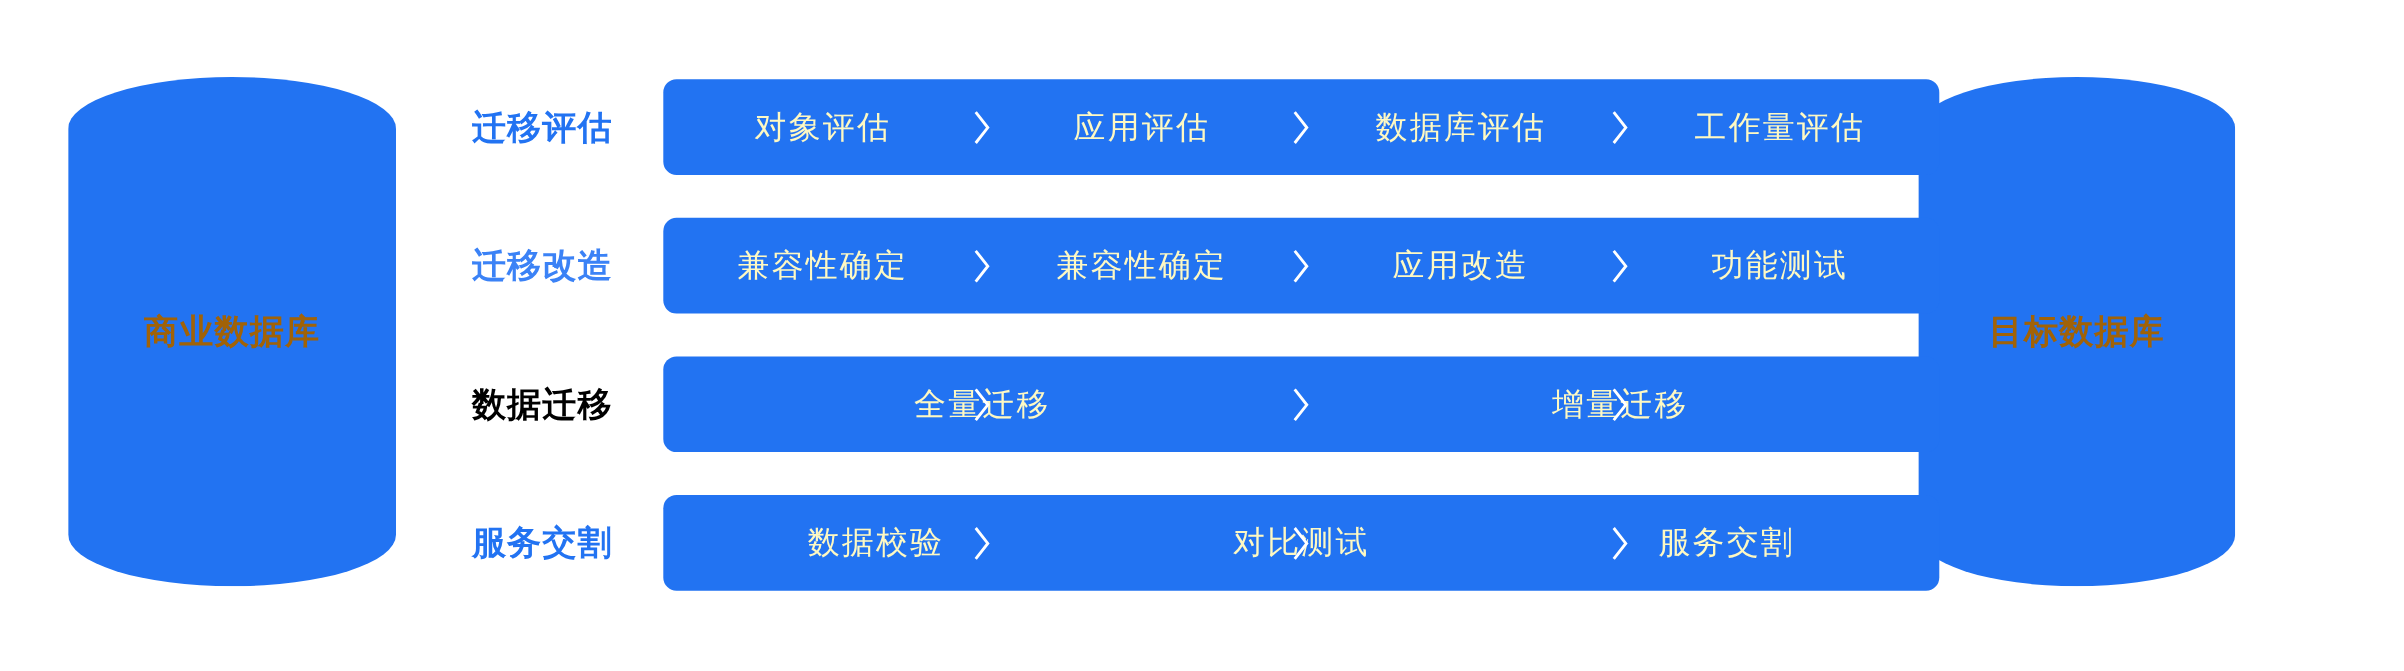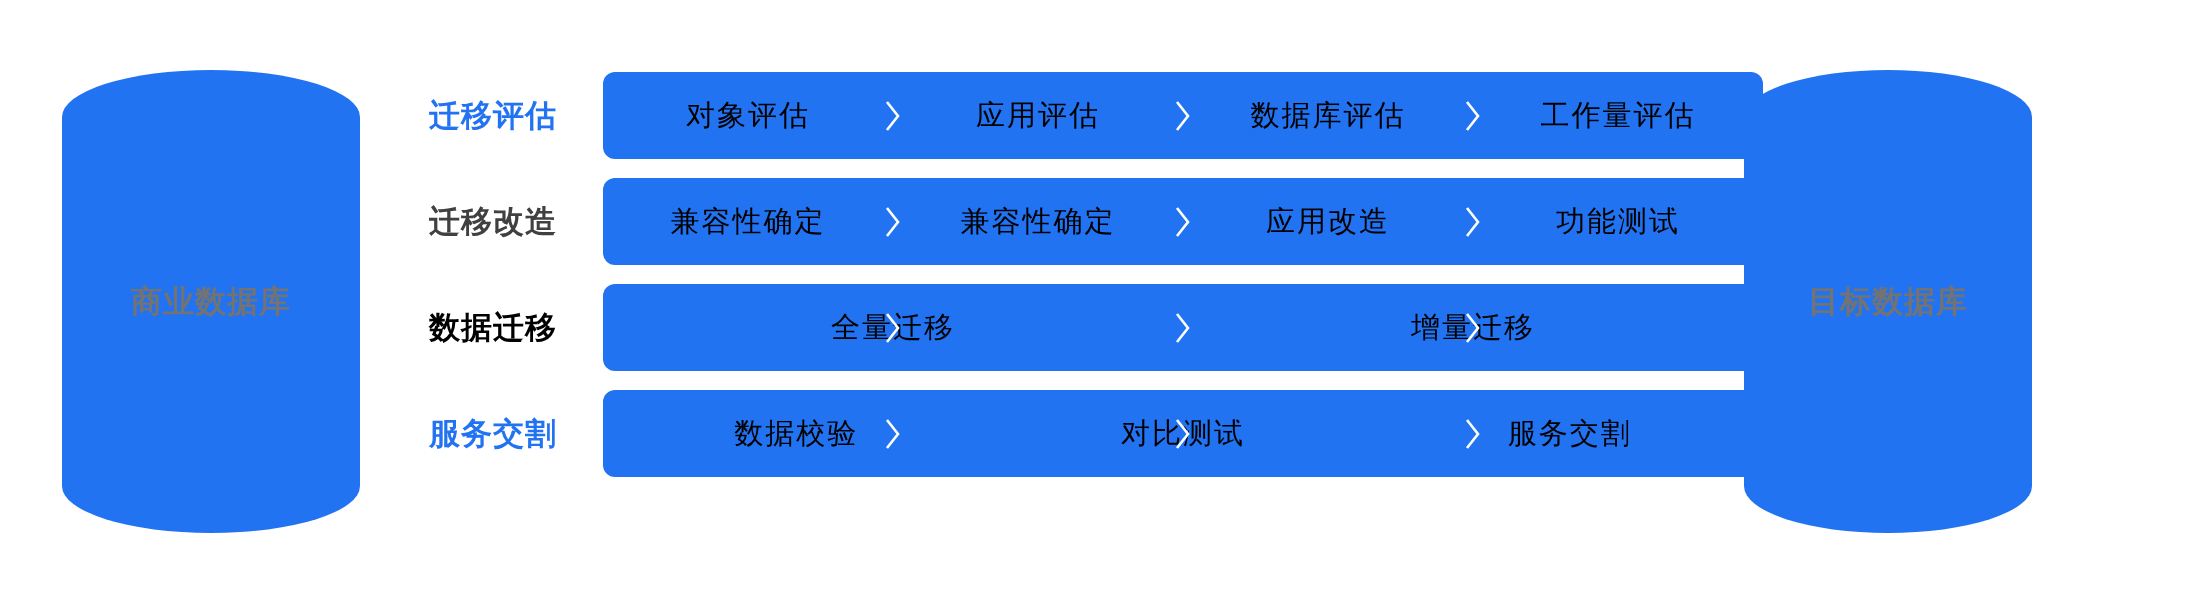--- a/index.html
+++ b/index.html
@@ -27,35 +27,35 @@
     width: 100%; height: 100%;
     display: block;
   }
   .cylinder .cyl-label {
     position: absolute;
     left: 0; top: 0;
     width: 100%; height: 100%;
     display: flex;
     align-items: center;
     justify-content: center;
-    color: #737373;
+    color: #a16207;
     font-size: 31px;
     font-weight: bold;
     letter-spacing: 1px;
   }
   #cylinder-source { left: 62px; }
   #cylinder-target { left: 1744px; width: 288px; }
 
   #rows-wrap {
     position: absolute;
     left: 417px;
     top: 72px;
     display: flex;
     flex-direction: column;
-    gap: 19px;
+    gap: 39px;
   }
   .process-row {
     display: flex;
     align-items: center;
     height: 87px;
   }
   .row-label {
     width: 152px;
     text-align: center;
     font-size: 31px;
@@ -68,21 +68,21 @@
     margin-left: 34px;
     width: 1160px;
     height: 87px;
     border-radius: 12px;
     display: flex;
     align-items: center;
   }
   .process-step {
     flex: 1 1 0;
     text-align: center;
-    color: #000000;
+    color: #fef9c3;
     font-size: 29px;
     font-weight: 500;
     letter-spacing: 2px;
     white-space: nowrap;
   }
   .chevron {
     position: absolute;
     top: 50%;
     transform: translate(-50%, -50%);
     width: 16px;
@@ -134,21 +134,21 @@
           </span>
         <span class="chevron chev-3">
             <svg viewBox="0 0 16 34">
               <polyline points="2,3 13,17 2,31" fill="none" stroke="#ffffff" stroke-width="2.6"></polyline>
             </svg>
           </span>
       </div>
     </div>
 
     <div class="process-row">
-      <div class="row-label" style="color:#404040">迁移改造</div>
+      <div class="row-label" style="color:#3b82f6">迁移改造</div>
       <div class="process-bar" style="background:#2273F2">
         <div class="process-step">兼容性确定</div>
         <div class="process-step">兼容性确定</div>
         <div class="process-step">应用改造</div>
         <div class="process-step">功能测试</div>
         <span class="chevron chev-1">
             <svg viewBox="0 0 16 34">
               <polyline points="2,3 13,17 2,31" fill="none" stroke="#ffffff" stroke-width="2.6"></polyline>
             </svg>
           </span>

